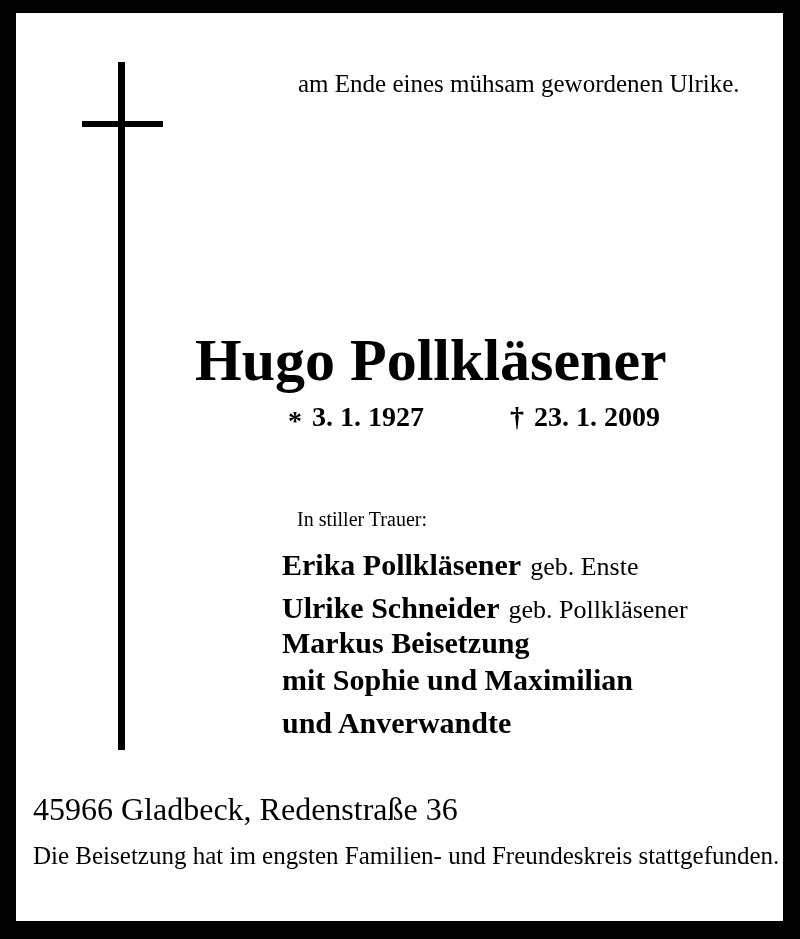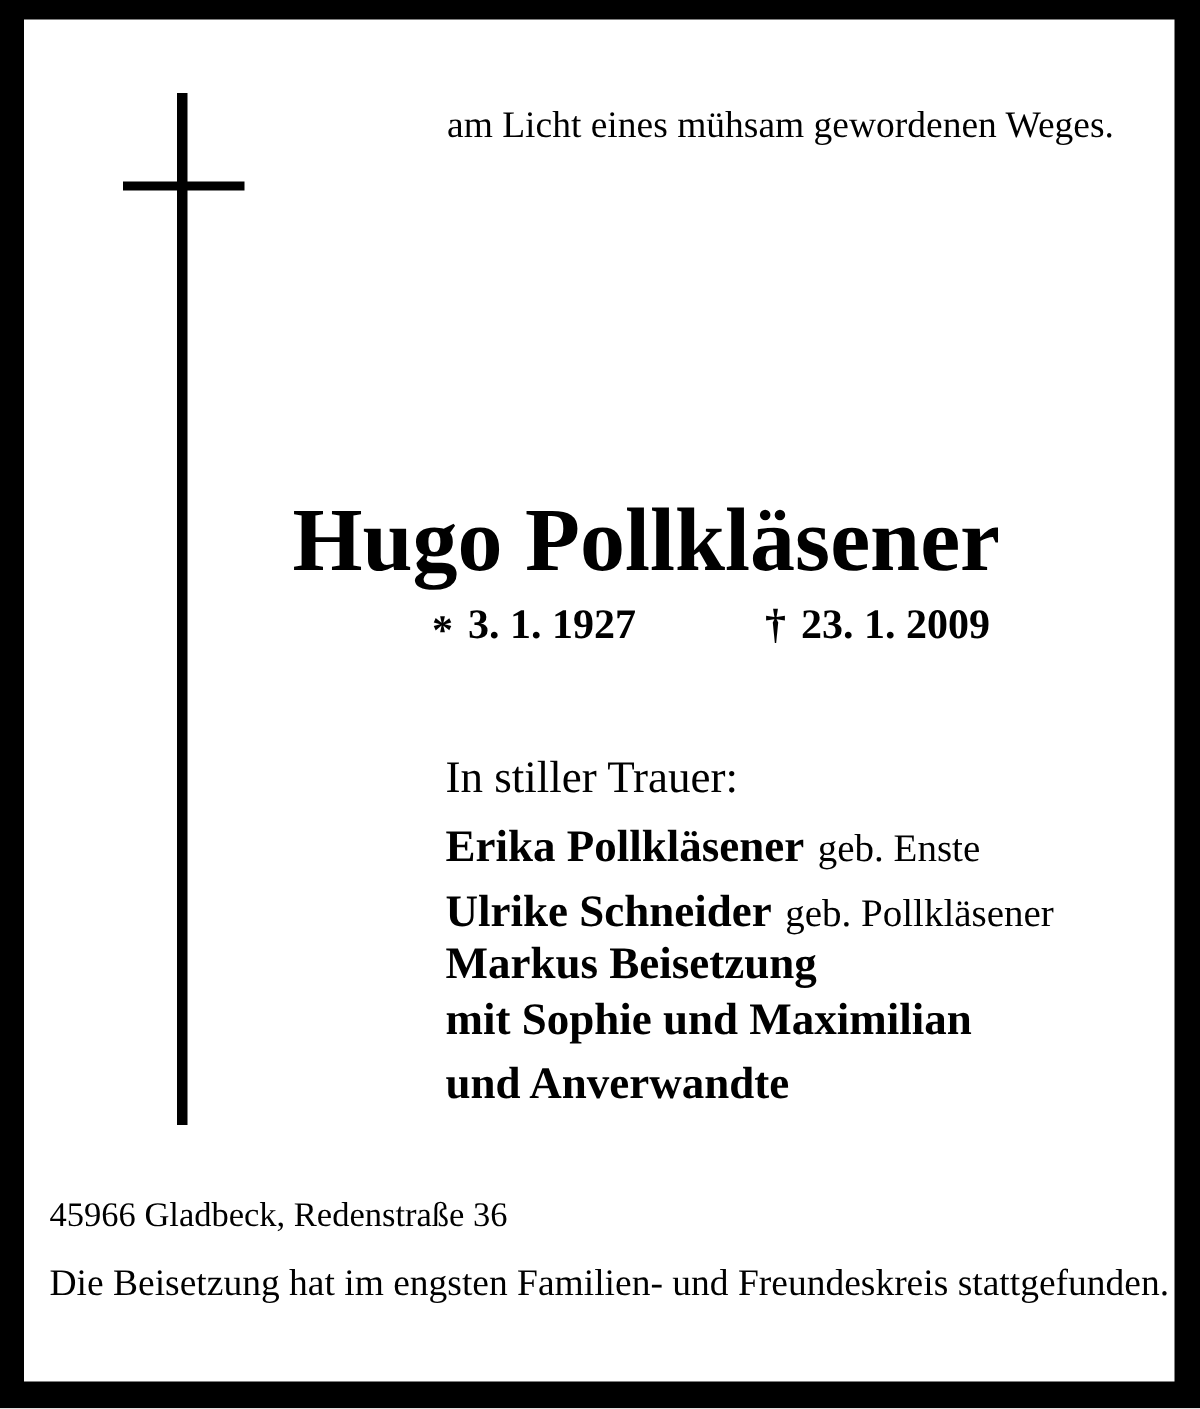--- a/index.html
+++ b/index.html
@@ -91,27 +91,27 @@
     margin-right: 10px;
   }
   .star-symbol {
     position: relative;
     top: 0.13em;
   }
   .mourning-heading {
     position: absolute;
     left: 297px;
     top: 504px;
-    font-size: 30px;
+    font-size: 20px;
     line-height: 30px;
     white-space: nowrap;
   }
   .mourner-line {
     position: absolute;
-    left: 297px;
+    left: 282px;
     font-size: 30px;
     line-height: 34px;
     white-space: nowrap;
   }
   .mourner-name {
     font-weight: bold;
   }
   .mourner-suffix {
     font-weight: normal;
     font-size: 26px;
@@ -119,21 +119,21 @@
   }
   .m-line-1 { top: 548px; }
   .m-line-2 { top: 591px; }
   .m-line-3 { top: 626px; }
   .m-line-4 { top: 663px; }
   .m-line-5 { top: 706px; }
   .address-line {
     position: absolute;
     left: 33px;
     top: 795px;
-    font-size: 23px;
+    font-size: 32px;
     line-height: 29px;
     white-space: nowrap;
   }
   .funeral-note {
     position: absolute;
     left: 33px;
     top: 841px;
     font-size: 25px;
     line-height: 29px;
     white-space: nowrap;
@@ -145,21 +145,21 @@
 <div class="page">
 
   <div class="frame"></div>
 
   <div>
     <div class="cross-vertical"></div>
     <div class="cross-horizontal"></div>
   </div>
 
   <div class="quote">
-    <div>am Licht eines mühsam gewordenen Weges.</div>
+    <div>am Ende eines mühsam gewordenen Ulrike.</div>
   </div>
 
 
   <div class="deceased-name">Hugo Pollkläsener</div>
 
   <div class="life-dates">
     <span>
       <span class="date-symbol star-symbol">*</span><span>3. 1. 1927</span>
     </span>
     <span>

